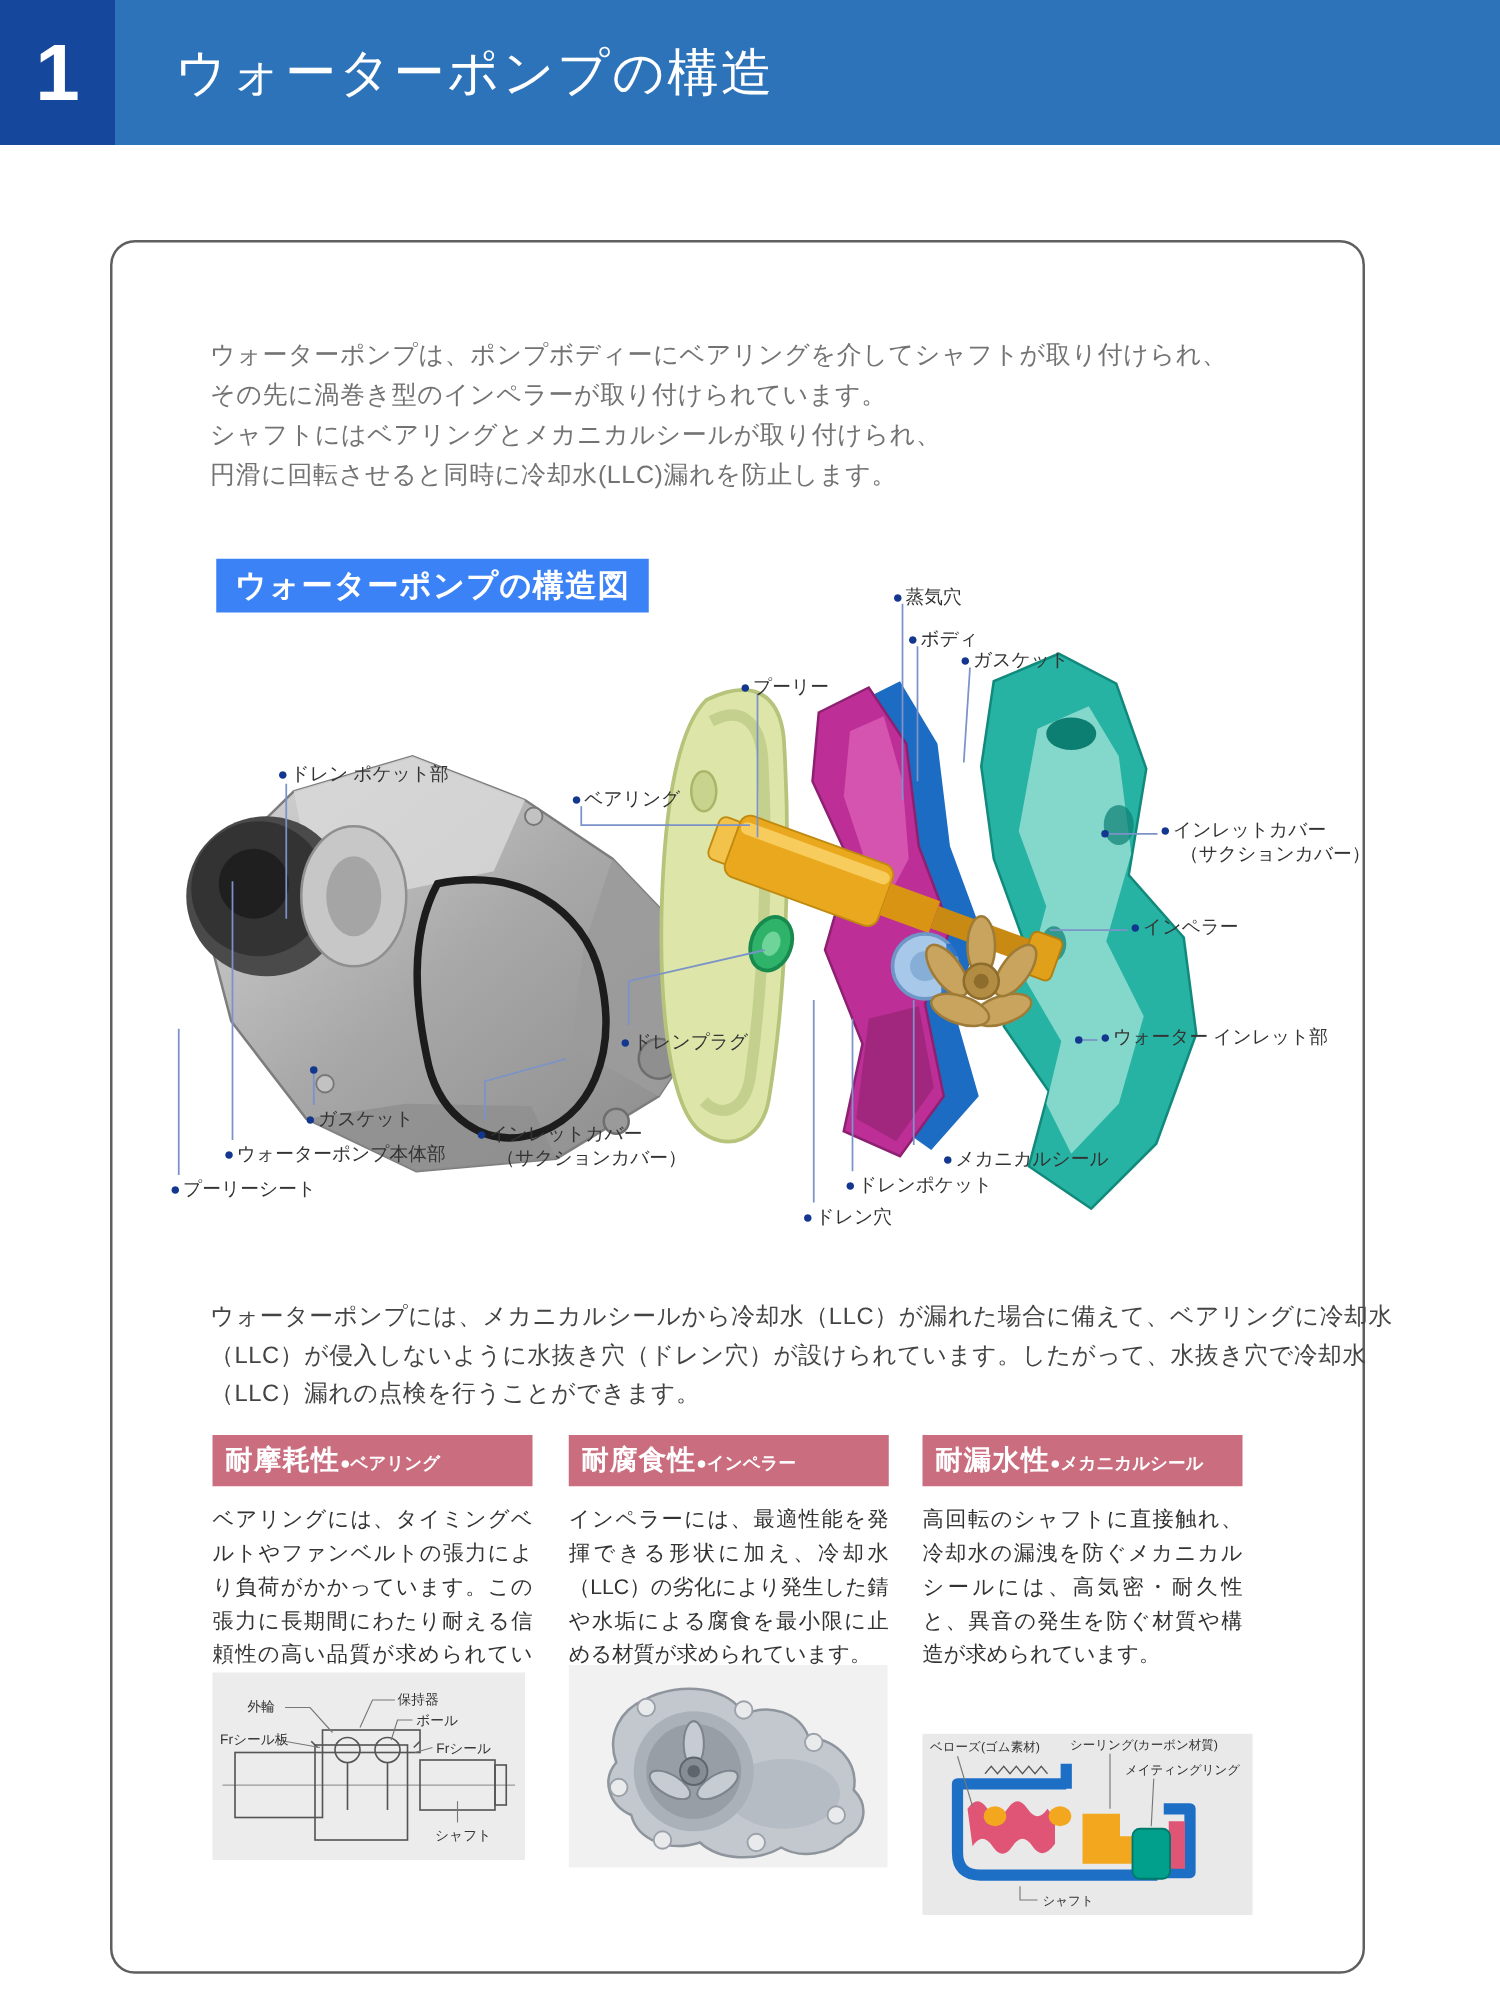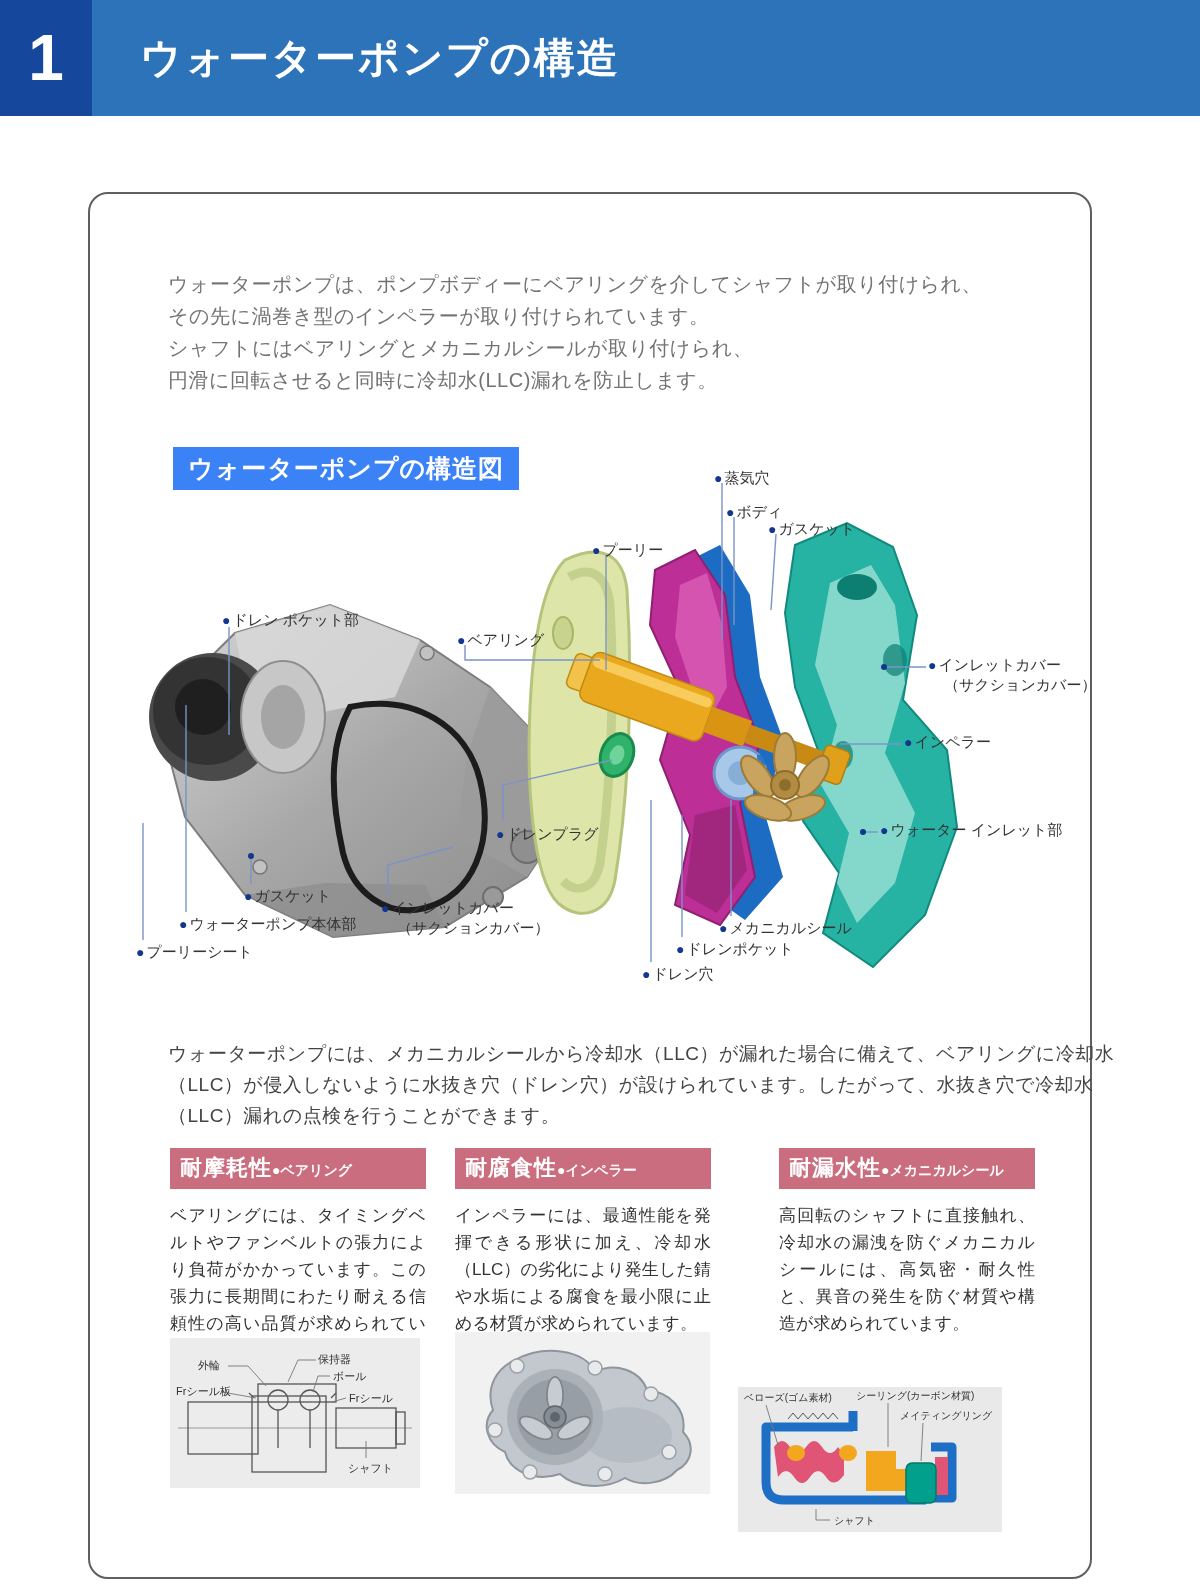--- a/index.html
+++ b/index.html
@@ -4,21 +4,21 @@
 <style>
   html,body{margin:0;padding:0;background:#fff;}
   .page{position:relative;width:1200px;height:1595px;background:#ffffff;
         font-family:"Liberation Sans","DejaVu Sans",sans-serif;overflow:hidden;}
 
   
   .header{position:absolute;left:0;top:0;width:1200px;height:116px;background:#2d73b9;}
   .chapnum{position:absolute;left:0;top:0;width:92px;height:116px;background:#15489c;
            color:#fff;font-size:64px;font-weight:bold;display:flex;align-items:center;justify-content:center;}
   .htitle{position:absolute;left:140px;top:0;height:116px;line-height:116px;color:#fff;
-          font-size:41px;font-weight:bold;letter-spacing:2px;}
+          font-size:41px;font-weight:normal;letter-spacing:2px;}
 
   
   .frame{position:absolute;left:88px;top:192px;width:1000px;height:1383px;
          border:2px solid #5f5f5f;border-radius:20px;background:#fff;}
 
   
   .intro{position:absolute;left:168px;top:268px;font-size:20px;line-height:32px;color:#737373;letter-spacing:0.5px;}
 
   
   .dtitle{position:absolute;left:173px;top:447px;background:#3b82f6;color:#fff;
@@ -28,21 +28,21 @@
   .diagram{position:absolute;left:95px;top:455px;width:1000px;height:565px;}
   .diagram svg{position:absolute;left:0;top:0;}
   .dlabel{position:absolute;font-size:15px;color:#333;white-space:nowrap;line-height:19px;}
   .dlabel .b{color:#13368f;font-size:14px;margin-right:2px;}
 
   
   .note{position:absolute;left:168px;top:1038px;font-size:19px;line-height:31px;color:#444;letter-spacing:0.5px;}
 
   
   .col{position:absolute;top:1148px;width:256px;}
-  .col1{left:170px;} .col2{left:455px;} .col3{left:738px;margin-left:41px;}
+  .col1{left:170px;} .col2{left:455px;} .col3{left:738px;}
   .colh{background:#c96d7f;color:#fff;padding:5px 10px 6px 10px;white-space:nowrap;}
   .colh .t{font-size:22px;font-weight:bold;letter-spacing:1px;}
   .colh .s{font-size:14px;font-weight:bold;}
   .colb{margin-top:13px;font-size:17px;line-height:27px;color:#333;text-align:justify;}
 
   
   .fig{position:absolute;background:#ececec;}
   .figA{left:170px;top:1338px;width:250px;height:150px;}
   .figB{left:455px;top:1332px;width:255px;height:162px;background:#f1f1f1;}
   .figC{left:738px;top:1342px;width:264px;height:145px;background:#e9e9e9;margin-top:45px;}
@@ -183,21 +183,21 @@
     <div class="dlabel" style="left:497px;top:85px"><span class="b">●</span><span>プーリー</span></div>
     <div class="dlabel" style="left:619px;top:13px"><span class="b">●</span><span>蒸気穴</span></div>
     <div class="dlabel" style="left:631px;top:47px"><span class="b">●</span><span>ボディ</span></div>
     <div class="dlabel" style="left:673px;top:64px"><span class="b">●</span><span>ガスケット</span></div>
     <div class="dlabel" style="left:127px;top:155px"><span class="b">●</span><span>ドレン ポケット部</span></div>
     <div class="dlabel" style="left:362px;top:175px"><span class="b">●</span><span>ベアリング</span></div>
     <div class="dlabel" style="left:833px;top:200px"><span class="b">●</span><span>インレットカバー</span><br><span style="margin-left:16px">（サクションカバー）</span></div>
     <div class="dlabel" style="left:809px;top:277px"><span class="b">●</span><span>インペラー</span></div>
     <div class="dlabel" style="left:785px;top:365px"><span class="b">●</span><span>ウォーター インレット部</span></div>
     <div class="dlabel" style="left:401px;top:369px"><span class="b">●</span><span>ドレンプラグ</span></div>
-    <div class="dlabel" style="left:624px;top:463px"><span class="b">●</span><span>メカニカルシール</span></div>
+    <div class="dlabel" style="left:659px;top:463px"><span class="b">●</span><span>メカニカルシール</span></div>
     <div class="dlabel" style="left:581px;top:484px"><span class="b">●</span><span>ドレンポケット</span></div>
     <div class="dlabel" style="left:547px;top:509px"><span class="b">●</span><span>ドレン穴</span></div>
     <div class="dlabel" style="left:149px;top:431px"><span class="b">●</span><span>ガスケット</span></div>
     <div class="dlabel" style="left:84px;top:459px"><span class="b">●</span><span>ウォーターポンプ本体部</span></div>
     <div class="dlabel" style="left:41px;top:487px"><span class="b">●</span><span>プーリーシート</span></div>
     <div class="dlabel" style="left:286px;top:443px"><span class="b">●</span><span>インレットカバー</span><br><span style="margin-left:16px">（サクションカバー）</span></div>
   </div>
 
   <div class="note">
     <div>ウォーターポンプには、メカニカルシールから冷却水（LLC）が漏れた場合に備えて、ベアリングに冷却水</div>

